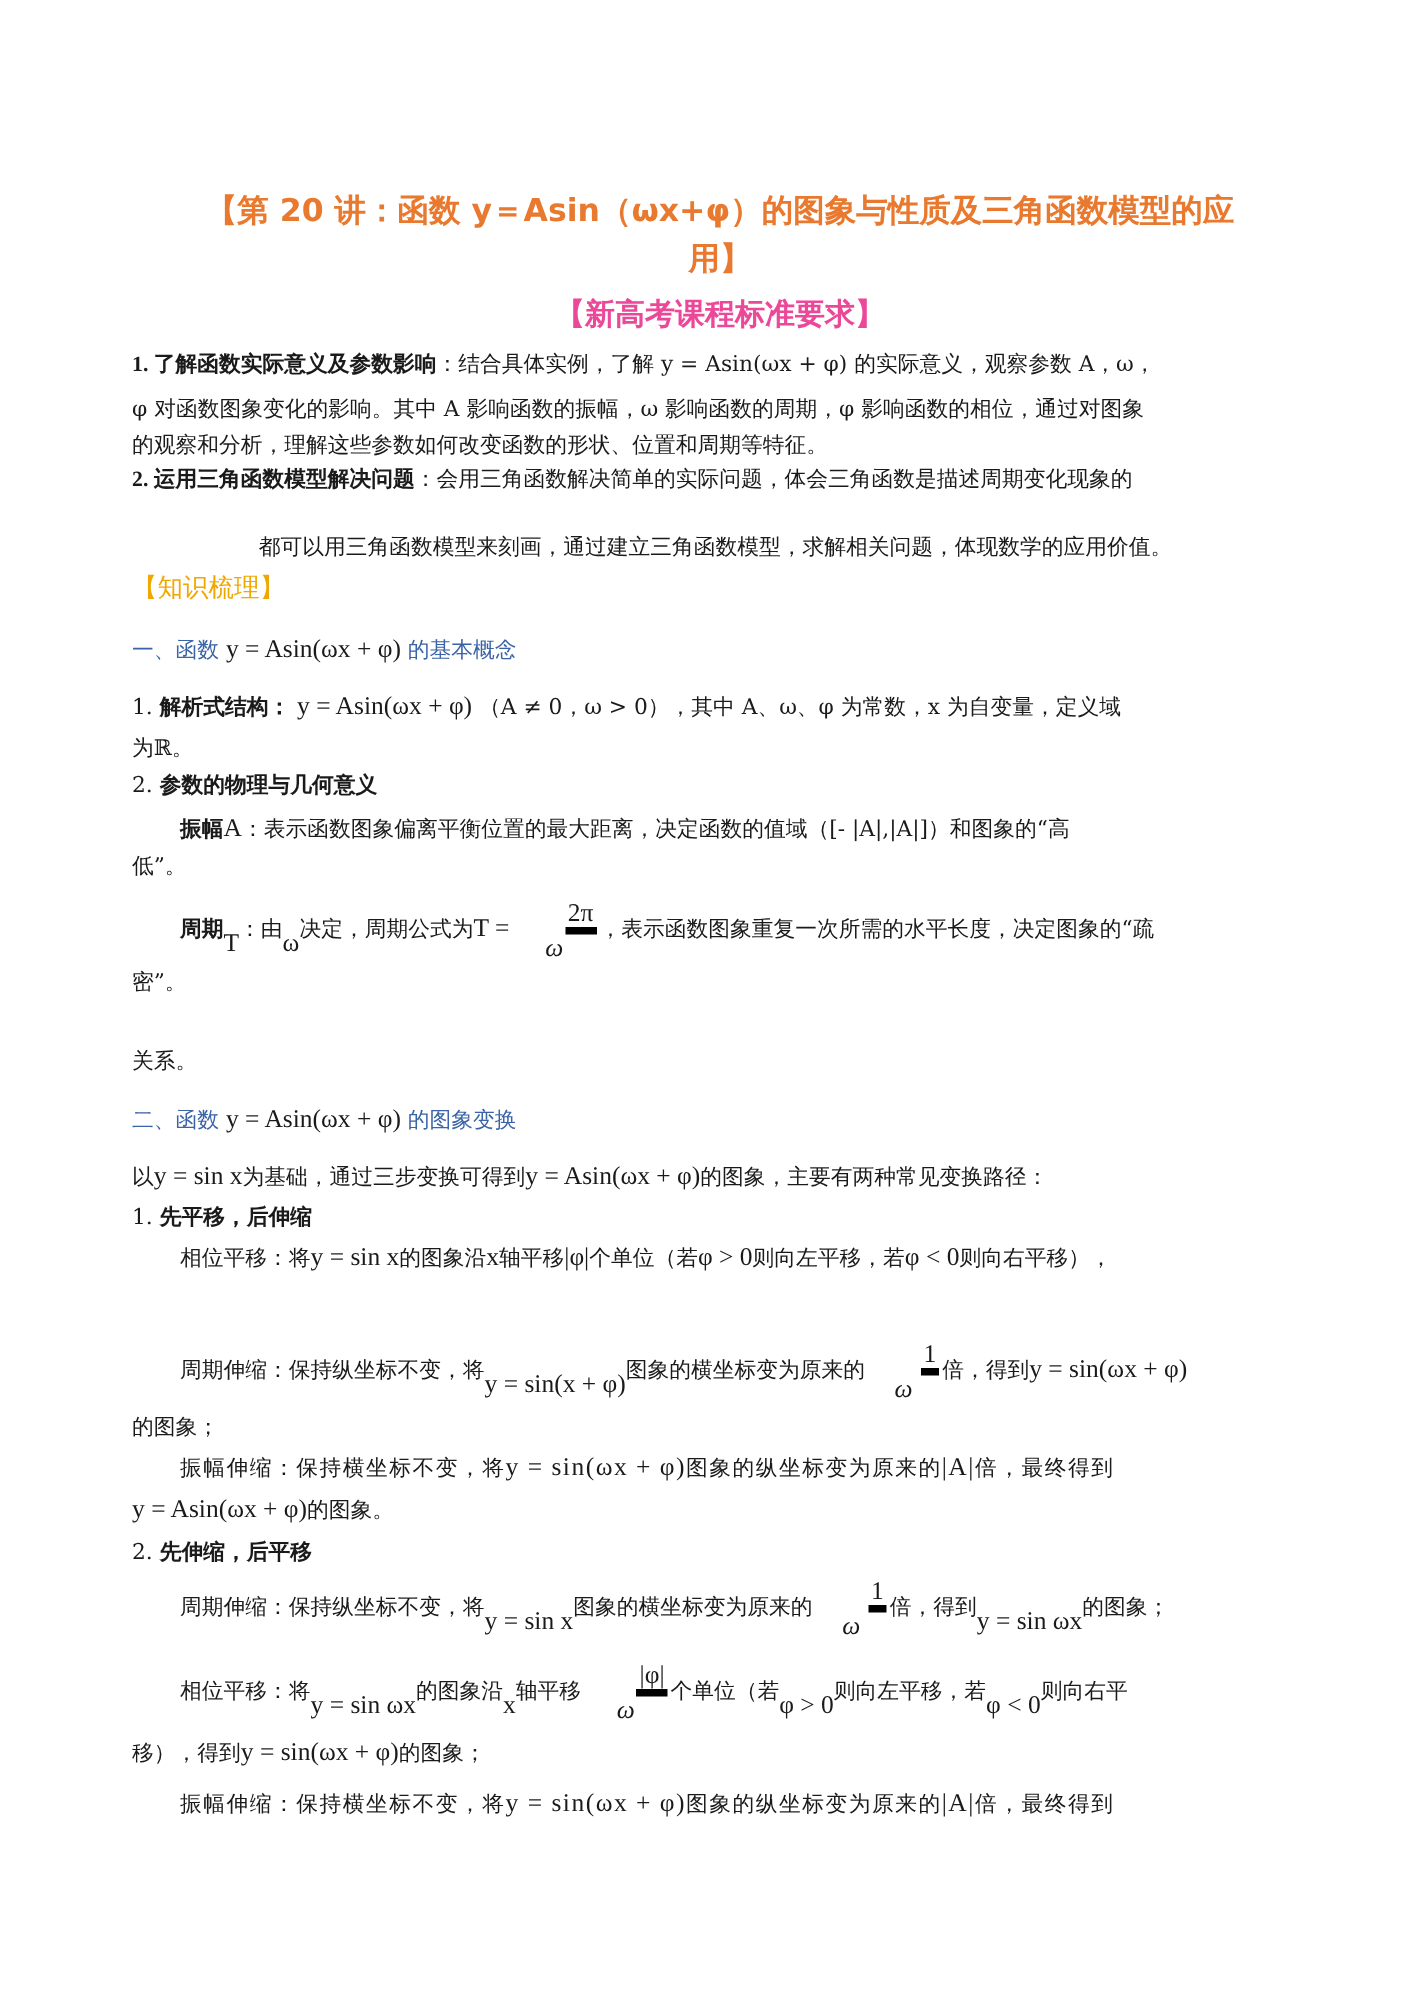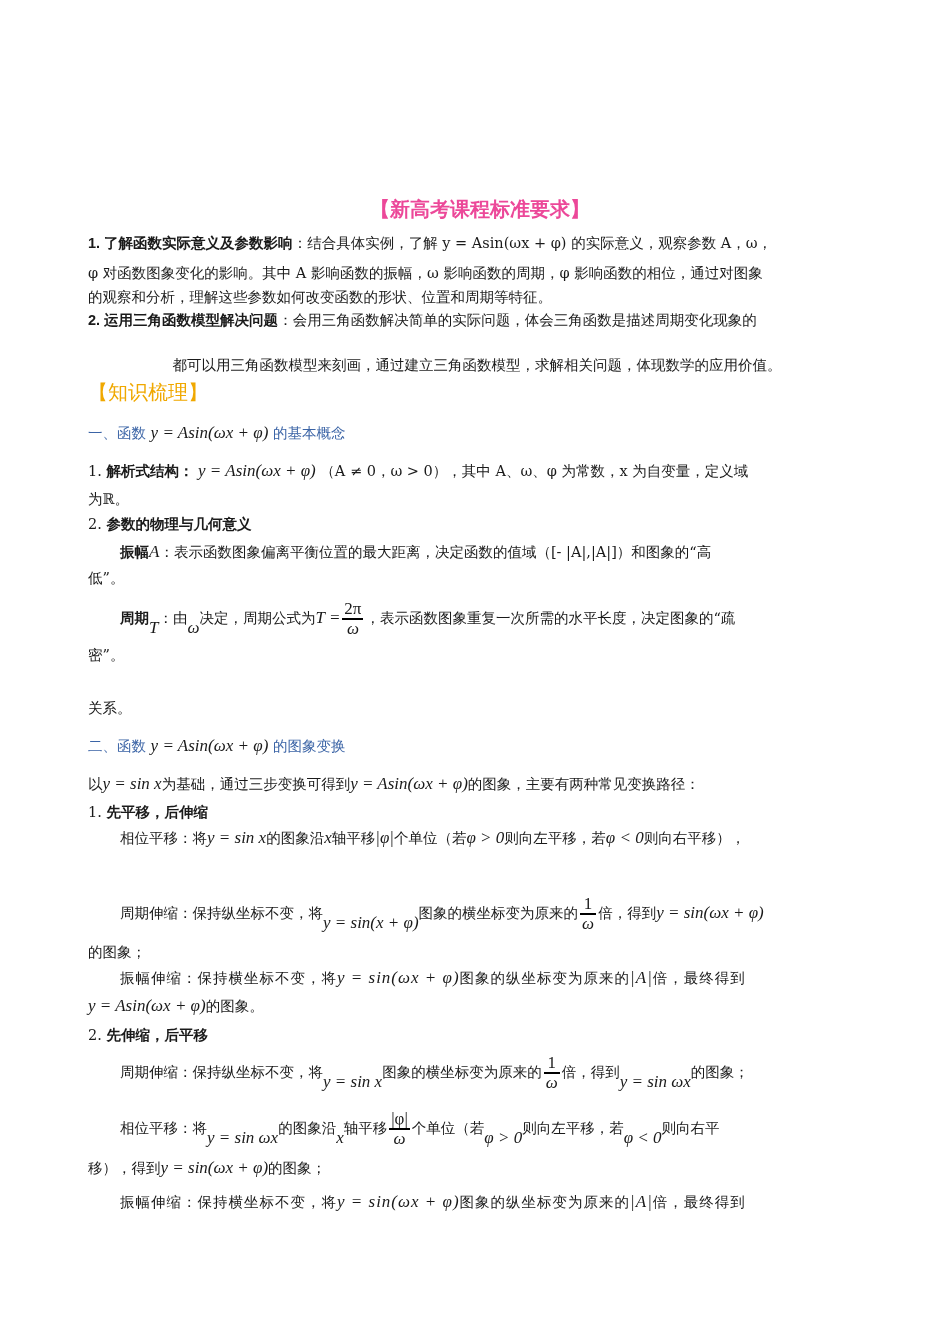--- a/index.html
+++ b/index.html
@@ -5,37 +5,41 @@
     html, body { margin: 0; padding: 0; background: #ffffff; }
     body { width: 950px; height: 1344px; position: relative; overflow: hidden;
       font-family: "DejaVu Serif", "Liberation Serif", serif; color: #1a1a1a; }
     .page { position: absolute; left: 0; top: 0; width: 950px; height: 1344px; }
     .title { position: absolute; left: 100px; width: 760px; text-align: center;
       color: #E8792E; font-weight: bold; font-size: 21px; line-height: 32px;
       font-family: "DejaVu Sans", "Liberation Sans", sans-serif; }
     .subtitle { position: absolute; left: 100px; width: 760px; text-align: center;
       color: #ec4899; font-weight: bold; font-size: 20px; line-height: 30px;
       font-family: "DejaVu Sans", "Liberation Sans", sans-serif; }
-    .heading-gold { position: absolute; left: 88px; color: #F0A800; font-size: 20px;
+    .heading-gold { position: absolute; left: 88px; color: #F0A800; font-size: 17px;
       line-height: 30px; font-family: "DejaVu Sans", "Liberation Sans", sans-serif; }
     .line { position: absolute; left: 88px; width: 778px; font-size: 14.5px; line-height: 24px;
       white-space: nowrap; }
     .indent { left: 120px; width: 746px; }
-    .bold { font-weight: bold; font-family: Liberation Sans, sans-serif; }
+    .bold { font-weight: bold; font-family: Liberation Serif, serif; }
     .sec { color: #3B64A6; }
-    .mi { font-family: "Liberation Serif", "DejaVu Serif", serif; font-size: 17px; font-style: italic; }
+    .mi { font-family: "Liberation Serif", "DejaVu Serif", serif; font-size: 17px; }
     .frac { display: inline-block; vertical-align: middle; text-align: center; font-family: "Liberation Serif", serif; line-height: 18px; margin: 0 2px; }
-    .frac .num { display: block; border-bottom: 2px solid #000000; padding: 0 2px; font-size: 17px; }
+    .frac .num { display: block; border-bottom: 5px solid #000000; padding: 0 2px; font-size: 17px; margin-left: 35px; }
     .frac .den { display: block; font-style: italic; font-size: 17px; padding: 0 2px; }
   </style>
 </head>
 <body>
 
 <div class="page">
 
+  <div class="title" style="top:124px;">
+    <div>【第 20 讲：函数 y＝Asin（ωx+φ）的图象与性质及三角函数模型的应</div>
+    <div>用】</div>
+  </div>
 
   <div class="subtitle" style="top:194px;">【新高考课程标准要求】</div>
 
   <div class="line" style="top:231px;">
     <span class="bold">1. 了解函数实际意义及参数影响</span><span>：结合具体实例，了解 y = Asin(ωx + φ) 的实际意义，观察参数 A，ω，</span>
   </div>
   <div class="line" style="top:261px;">φ 对函数图象变化的影响。其中 A 影响函数的振幅，ω 影响函数的周期，φ 影响函数的相位，通过对图象</div>
   <div class="line" style="top:285px;">的观察和分析，理解这些参数如何改变函数的形状、位置和周期等特征。</div>
 
   <div class="line" style="top:308px;">

